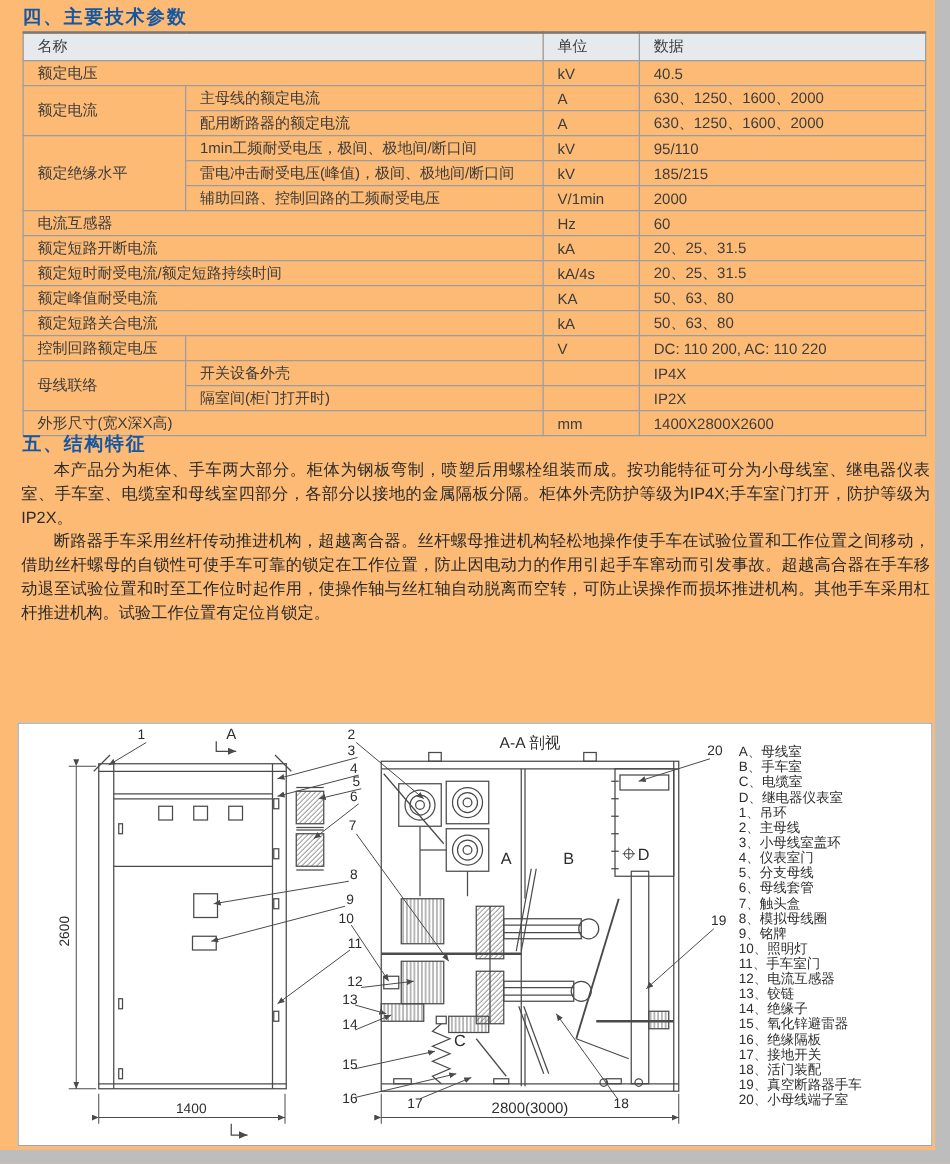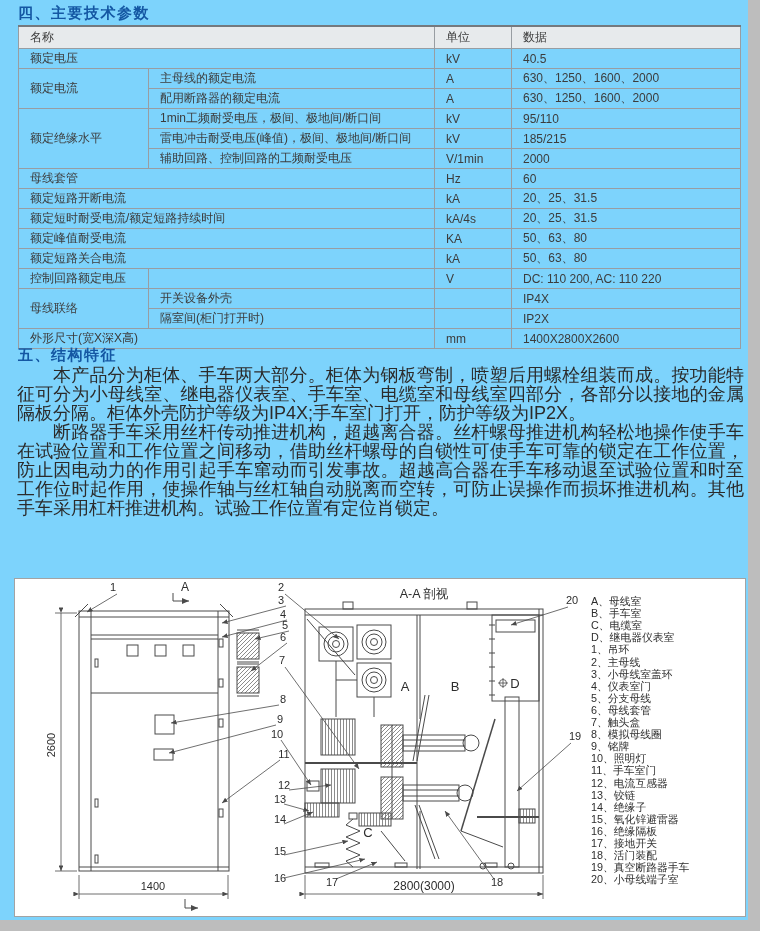--- a/index.html
+++ b/index.html
@@ -1,30 +1,30 @@
 <!DOCTYPE html>
 <html><head>
 <meta charset="utf-8">
 <style>
   html,body{margin:0;padding:0;}
   body{width:760px;height:931px;background:#bdbdbd;position:relative;
        font-family:"Liberation Sans","DejaVu Sans",sans-serif;}
-  .page{position:absolute;left:0;top:0;width:748px;height:920px;background:#7dd3fc;overflow:hidden;}
+  .page{position:absolute;left:0;top:0;width:748px;height:920px;background:#fdba74;overflow:hidden;}
   .sec-title{position:absolute;left:18px;font-size:15px;font-weight:bold;color:#1457a3;letter-spacing:1.5px;}
   #sec4-title{top:4px;}
   #sec5-title{top:346px;}
   table.params{position:absolute;left:18px;top:25px;width:723px;border-collapse:collapse;
        font-size:12px;color:#3c3c3c;table-layout:fixed;}
   table.params{border:1px solid #74797e;border-top-width:2px;}
   table.params td,table.params th{border:1px solid #989da2;height:19px;padding:0 4px 0 11px;
        font-weight:normal;text-align:left;overflow:hidden;white-space:nowrap;}
   table.params tr.head td{background:#e7eaec;height:21px;margin-top:48px;}
   td.c-unit{padding-left:14px;}
   td.c-data{padding-left:39px;}
-  .bodytext{position:absolute;left:17px;top:366px;width:727px;font-size:18px;line-height:19px;
+  .bodytext{position:absolute;left:17px;top:366px;width:727px;font-size:13px;line-height:19px;
        color:#2b2b2b;text-align:justify;}
   .bodytext p{margin:0;text-indent:2em;}
   .diagram{position:absolute;left:14px;top:578px;width:730px;height:337px;border:1px solid #a3a3a3;background:#fff;}
   svg text{font-family:"Liberation Sans","DejaVu Sans",sans-serif;}
 </style>
 </head>
 <body>
 
 <div class="page">
 
@@ -69,21 +69,21 @@
       <td>雷电冲击耐受电压(峰值)，极间、极地间/断口间</td>
       <td class="c-unit">kV</td>
       <td class="c-data">185/215</td>
     </tr>
     <tr>
       <td>辅助回路、控制回路的工频耐受电压</td>
       <td class="c-unit">V/1min</td>
       <td class="c-data">2000</td>
     </tr>
     <tr>
-      <td colspan="2">母线套管</td>
+      <td colspan="2">电流互感器</td>
       <td class="c-unit">Hz</td>
       <td class="c-data">60</td>
     </tr>
     <tr>
       <td colspan="2">额定短路开断电流</td>
       <td class="c-unit">kA</td>
       <td class="c-data">20、25、31.5</td>
     </tr>
     <tr>
       <td colspan="2">额定短时耐受电流/额定短路持续时间</td>

